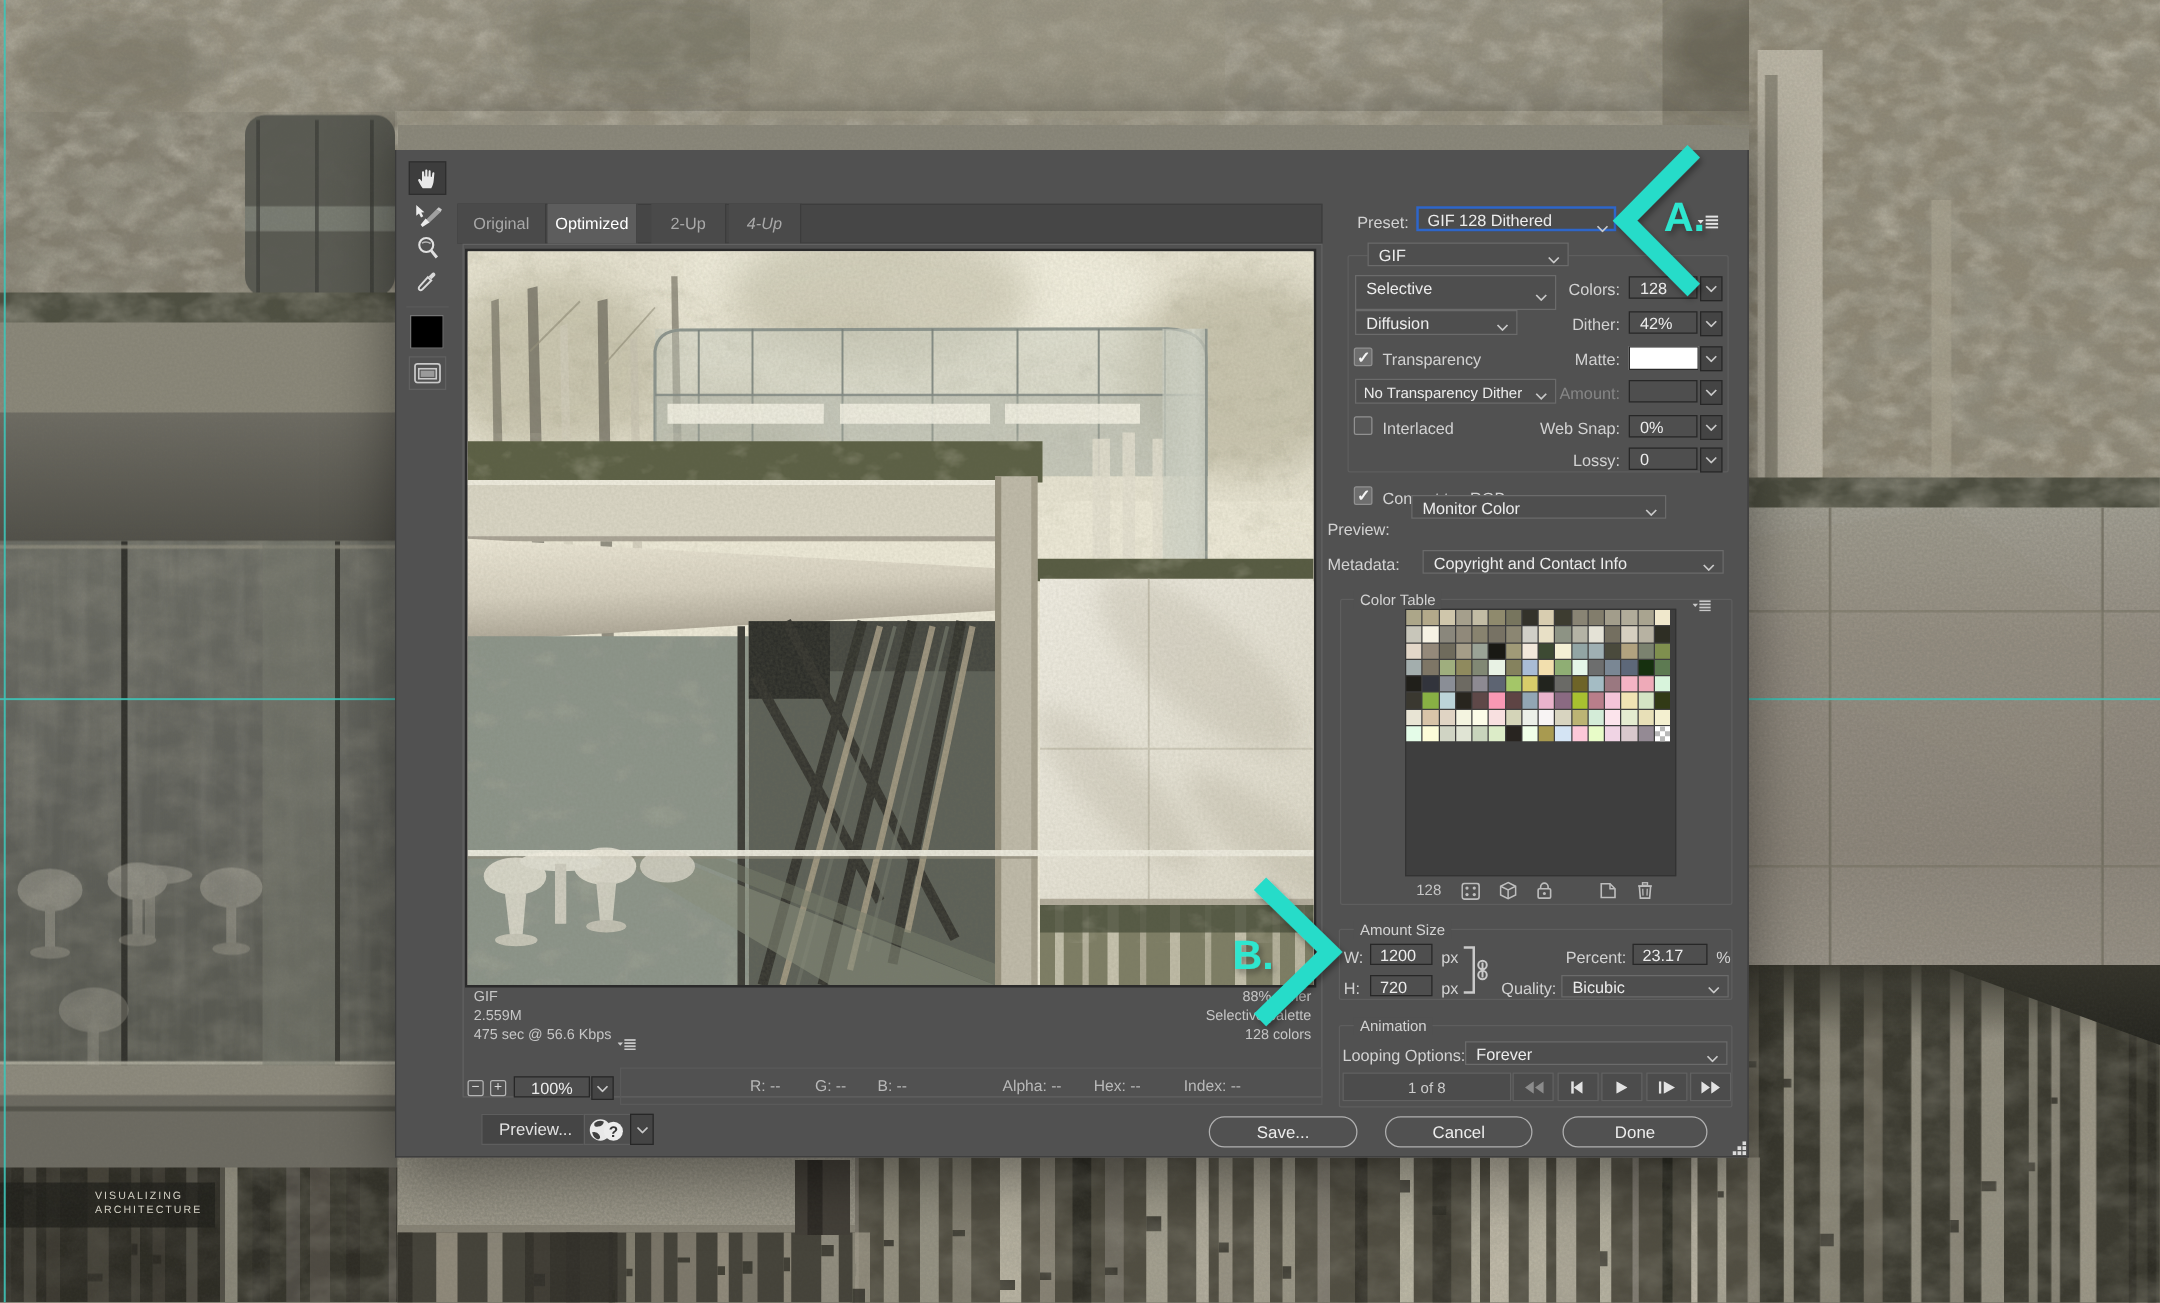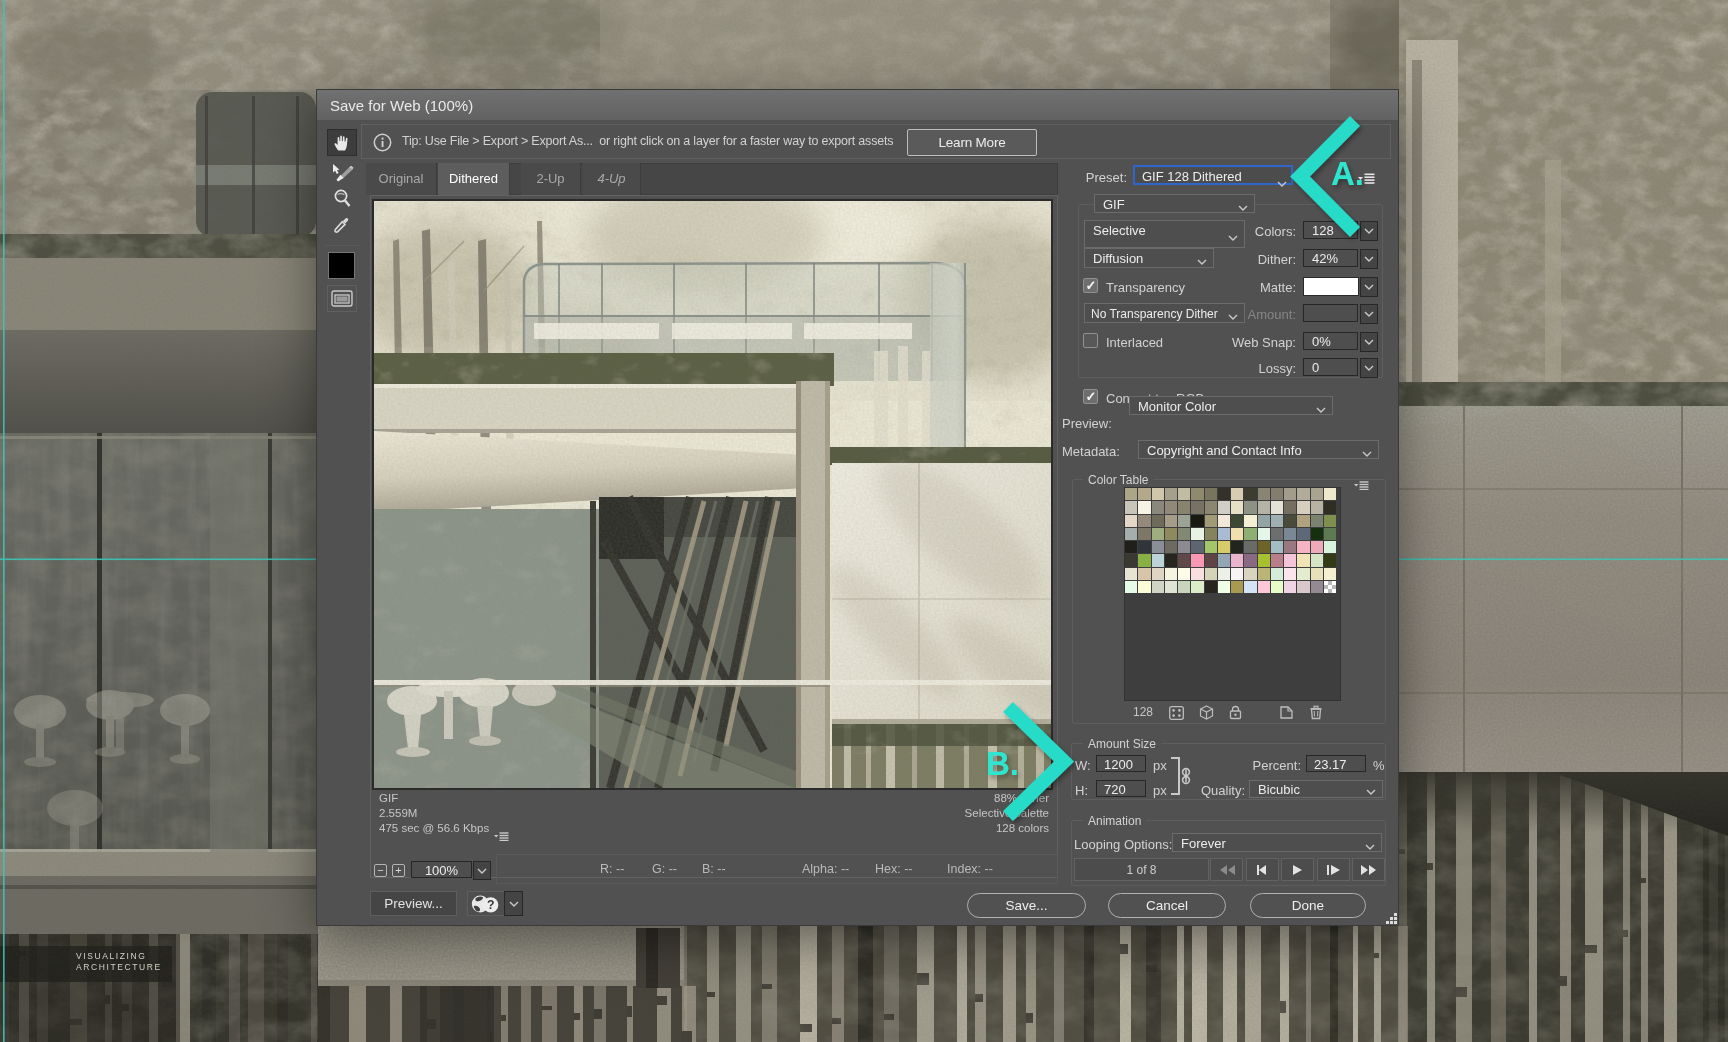--- a/index.html
+++ b/index.html
@@ -18,21 +18,21 @@
 .tab.active{background:#5d5d5d;color:#fff}
 #pvframe{position:absolute;left:53px;top:75px;width:688px;height:683px;border:1px solid #626262;background:#515151}
 #pvimg{position:absolute;left:57px;top:81px;width:677px;height:587px;background:#e9e5d3;outline:2px solid #2b2b2b;overflow:hidden}
 .stx{position:absolute;font-size:11.5px;color:#c6c6c6}
 .sqbtn{position:absolute;width:13px;height:13px;border:1px solid #b4b4b4;border-radius:2px;color:#dcdcdc;font-size:11px;line-height:11px;text-align:center}
 .field{position:absolute;background:#4e4e4e;border:1px solid #272727;color:#ececec;font-size:13px}
 .field.preset{border:2px solid #2e66c9;background:#4c4c4c}
 .chevbox{position:absolute;background:#444444;border:1px solid #272727;display:flex;align-items:center;justify-content:center}
 #rgbpanel{position:absolute;left:179px;top:734px;width:562px;height:30px;border:1px solid #5a5a5a}
 #rgbpanel span{position:absolute;top:7px;font-size:12.5px;color:#b9b9b9}
-#pvbtn{position:absolute;left:53px;top:771px;width:87px;height:25px;background:#454545;border:1px solid #5e5e5e;color:#e2e2e2;font-size:13.5px;text-align:center;line-height:24px}
+#pvbtn{position:absolute;left:68px;top:771px;width:87px;height:25px;background:#454545;border:1px solid #5e5e5e;color:#e2e2e2;font-size:13.5px;text-align:center;line-height:24px}
 #globebtn{position:absolute;left:150px;top:771px;width:38px;height:25px;background:#4e4e4e;border:1px solid #5e5e5e;display:flex;align-items:center;justify-content:center}
 .lbl{position:absolute;color:#d2d2d2;font-size:13px;white-space:nowrap}
 .lbl.dis{color:#868686}
 .drop{position:absolute;background:#4e4e4e;border:1px solid #6b6b6b;color:#ececec;font-size:13px;padding-left:8px;white-space:nowrap}
 .dchev{position:absolute;right:6px;top:50%;margin-top:-7px}
 .cb{position:absolute;width:15px;height:15px;background:#585858;border:1px solid #919191;border-radius:2px}
 .cb.checked{background:#6e6e6e}
 .cb span{position:absolute;left:1.5px;top:-1.5px;color:#f5f5f5;font-size:13px;font-weight:bold;line-height:15px}
 .group{position:absolute;border:1px solid #5e5e5e;border-radius:2px}
 .ghead{position:absolute;background:#515151;padding:0 5px;color:#d2d2d2;font-size:12px;z-index:2}
@@ -290,21 +290,20 @@
 
 <rect x="0" y="0" width="1728" height="1042" filter="url(#fgrain)" opacity="0.35"></rect>
 
 <rect x="0" y="558.5" width="1728" height="1.6" fill="#3ec4b8" opacity="0.9"></rect>
 <rect x="3" y="0" width="1.6" height="1042" fill="#3ec4b8" opacity="0.9"></rect>
 </svg>
 
 <div style="position:absolute;left:76px;top:951px;z-index:2;color:#d6d3c7;font-size:8.5px;letter-spacing:1.6px;line-height:11px;font-family:'Liberation Sans',sans-serif">VISUALIZING<br>ARCHITECTURE</div>
 
 <div id="dlg">
-  <div id="titlebar">Save for Web (100%)</div>
   <div id="dlgbody">
 
     <div class="toolbtn sel" style="left:10px;top:9px">
           <svg width="20" height="20" viewBox="0 0 20 20">
             <path d="M6.2 17.5 C4.8 15.8 3.4 13.4 2.6 11.6 c-.5-1 .8-1.8 1.6-1 l1.4 1.5 V4.9 c0-1.1 1.6-1.1 1.7 0 l.2 3.1 .7.1 V3.4 c0-1.1 1.7-1.1 1.7 0 v4.7 l.8.1 .2-4.2 c0-1 1.6-1 1.6 0 l.1 4.4 .8.2 .5-3.2 c.2-1 1.7-.8 1.6.2 l-.5 5.6 c-.2 2.6-.9 4.5-2 6.3 Z" fill="#e8e8e8"></path>
           </svg>
         </div>
     <div class="toolbtn" style="left:10px;top:39px">
           <svg width="24" height="20" viewBox="0 0 24 20">
             <path d="M3 1 L3 9.5 L5.2 7.8 L6.8 11 L8.6 10 L7 7 L9.5 6.8 Z" fill="#ececec"></path>
@@ -329,33 +328,24 @@
     <div style="position:absolute;left:8px;top:125px;width:34px;height:1px;background:#5a5a5a"></div>
     <div style="position:absolute;left:11px;top:132px;width:27px;height:27px;background:#000;border:1px solid #757575"></div>
     <div class="toolbtn" style="left:10px;top:165px;border:1px solid #606060">
           <svg width="22" height="17" viewBox="0 0 22 17">
             <rect x="1" y="1" width="20" height="15" rx="2" fill="none" stroke="#c9c9c9" stroke-width="1.4"></rect>
             <rect x="4" y="5" width="14" height="8" fill="none" stroke="#c9c9c9" stroke-width="1.3"></rect>
             <rect x="5.5" y="6.5" width="11" height="5" fill="#9a9a9a"></rect>
           </svg>
         </div>
 
-    <div id="tipbar">
-      <span style="position:absolute;left:11px;top:8px"><svg width="19" height="19" viewBox="0 0 19 19">
-              <circle cx="9.5" cy="9.5" r="8.2" fill="none" stroke="#cfcfcf" stroke-width="1.5"></circle>
-              <rect x="8.6" y="8" width="1.9" height="6" fill="#cfcfcf"></rect>
-              <rect x="8.6" y="4.6" width="1.9" height="2" fill="#cfcfcf"></rect>
-            </svg></span>
-      <span style="position:absolute;left:40px;top:9px">Tip: Use File &gt; Export &gt; Export As...&nbsp; or right click on a layer for a faster way to export assets</span>
-      <div id="learnmore">Learn More</div>
-    </div>
 
     <div id="tabstrip"></div>
     <div class="tab" style="left:49px;width:71px;">Original</div>
-    <div class="tab active" style="left:121px;width:72px;">Dithered</div>
+    <div class="tab active" style="left:121px;width:72px;">Optimized</div>
     <div class="tab" style="left:204px;width:60px;">2-Up</div>
     <div class="tab" style="left:266px;width:58px;font-style:italic;">4-Up</div>
 
     <div id="pvframe"></div>
     <div id="pvimg">
 <svg width="677" height="587" viewBox="0 0 677 587" style="position:absolute;left:0;top:0">
 <defs>
 <filter id="pfol" x="0%" y="0%" width="100%" height="100%">
   <feTurbulence type="fractalNoise" baseFrequency="0.035 0.05" numOctaves="4" seed="17" result="n"></feTurbulence>
   <feColorMatrix in="n" type="matrix" values="0 0 0 0 0.68  0 0 0 0 0.66  0 0 0 0 0.53  0 0 0 0.9 -0.5"></feColorMatrix>

